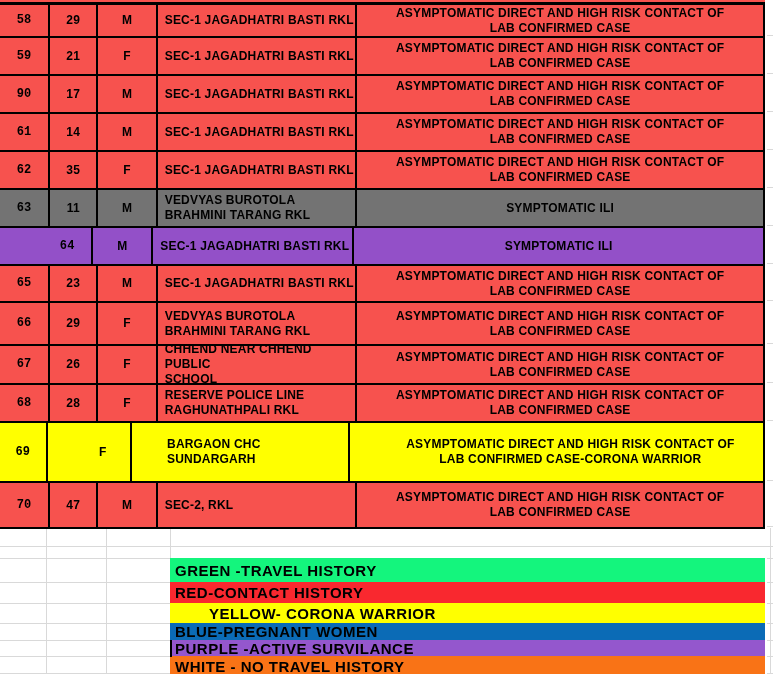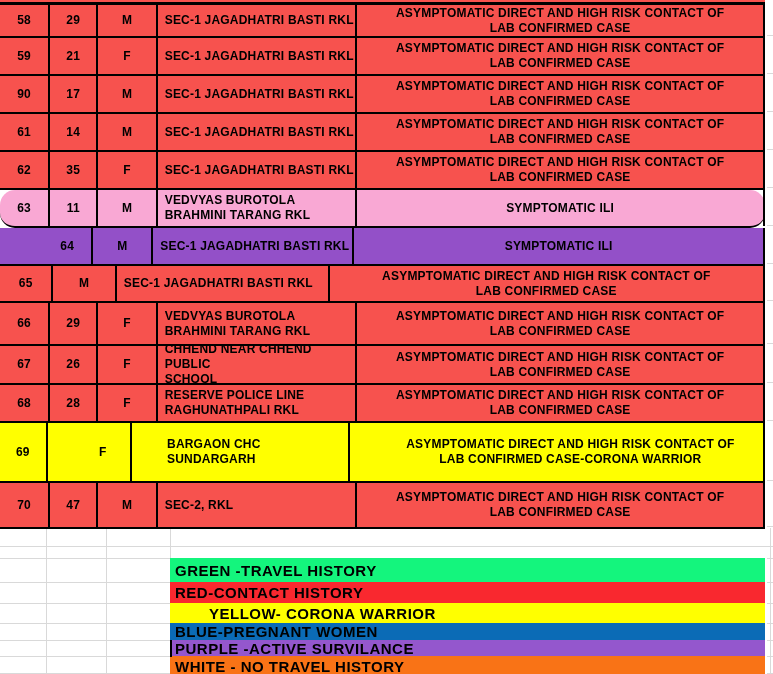--- a/index.html
+++ b/index.html
@@ -18,21 +18,21 @@
     white-space:nowrap;
   }
   .tbl{border-top:3px solid #000;}
   .trow{display:flex;box-sizing:border-box;border-bottom:2px solid #000;}
   .cell{
     box-sizing:border-box;border-right:2px solid #000;
     display:flex;align-items:center;justify-content:center;
     font-size:12px;font-weight:bold;color:#000;line-height:15px;
     letter-spacing:0.2px;overflow:hidden;
   }
-  .c-serial{width:54px;}
+  .c-serial{width:54px;font-family:Liberation Mono, monospace;}
   .c-age{width:52px;}
   .c-gender{width:64px;}
   .c-loc{width:215px;justify-content:flex-start;text-align:left;padding-left:7px;white-space:pre-line;}
   .c-status{width:440px;text-align:center;white-space:pre-line;padding:0 4px;}
 
   
   .legend{position:absolute;left:170px;top:558px;width:595px;}
   .leg-row{
     display:flex;align-items:center;box-sizing:border-box;
     padding-left:5px;font-size:15px;font-weight:bold;color:#000;
@@ -123,36 +123,37 @@
 LAB CONFIRMED CASE</div>
   </div>
         <div class="trow" style="height: 38px; background: rgb(247, 82, 78);">
     <div class="cell c-serial">62</div>
     <div class="cell c-age">35</div>
     <div class="cell c-gender">F</div>
     <div class="cell c-loc">SEC-1 JAGADHATRI BASTI RKL</div>
     <div class="cell c-status">ASYMPTOMATIC DIRECT AND HIGH RISK CONTACT OF
 LAB CONFIRMED CASE</div>
   </div>
-        <div class="trow" style="height: 38px; background: #f9a8d4; border-radius: 15px;">
+        <div class="trow" style="height: 38px; background: #737373;">
     <div class="cell c-serial">63</div>
     <div class="cell c-age">11</div>
     <div class="cell c-gender">M</div>
     <div class="cell c-loc">VEDVYAS BUROTOLA
 BRAHMINI TARANG RKL</div>
     <div class="cell c-status">SYMPTOMATIC ILI</div>
   </div>
         <div class="trow" style="height: 38px; background: rgb(147, 80, 200); padding-left: 43px;">
     <div class="cell c-serial">64</div>
     <div class="cell c-gender">M</div>
     <div class="cell c-loc">SEC-1 JAGADHATRI BASTI RKL</div>
     <div class="cell c-status">SYMPTOMATIC ILI</div>
   </div>
         <div class="trow" style="height: 37px; background: rgb(247, 82, 78);">
     <div class="cell c-serial">65</div>
+    <div class="cell c-age">23</div>
     <div class="cell c-gender">M</div>
     <div class="cell c-loc">SEC-1 JAGADHATRI BASTI RKL</div>
     <div class="cell c-status">ASYMPTOMATIC DIRECT AND HIGH RISK CONTACT OF
 LAB CONFIRMED CASE</div>
   </div>
         <div class="trow" style="height: 43px; background: rgb(247, 82, 78);">
     <div class="cell c-serial">66</div>
     <div class="cell c-age">29</div>
     <div class="cell c-gender">F</div>
     <div class="cell c-loc">VEDVYAS BUROTOLA

